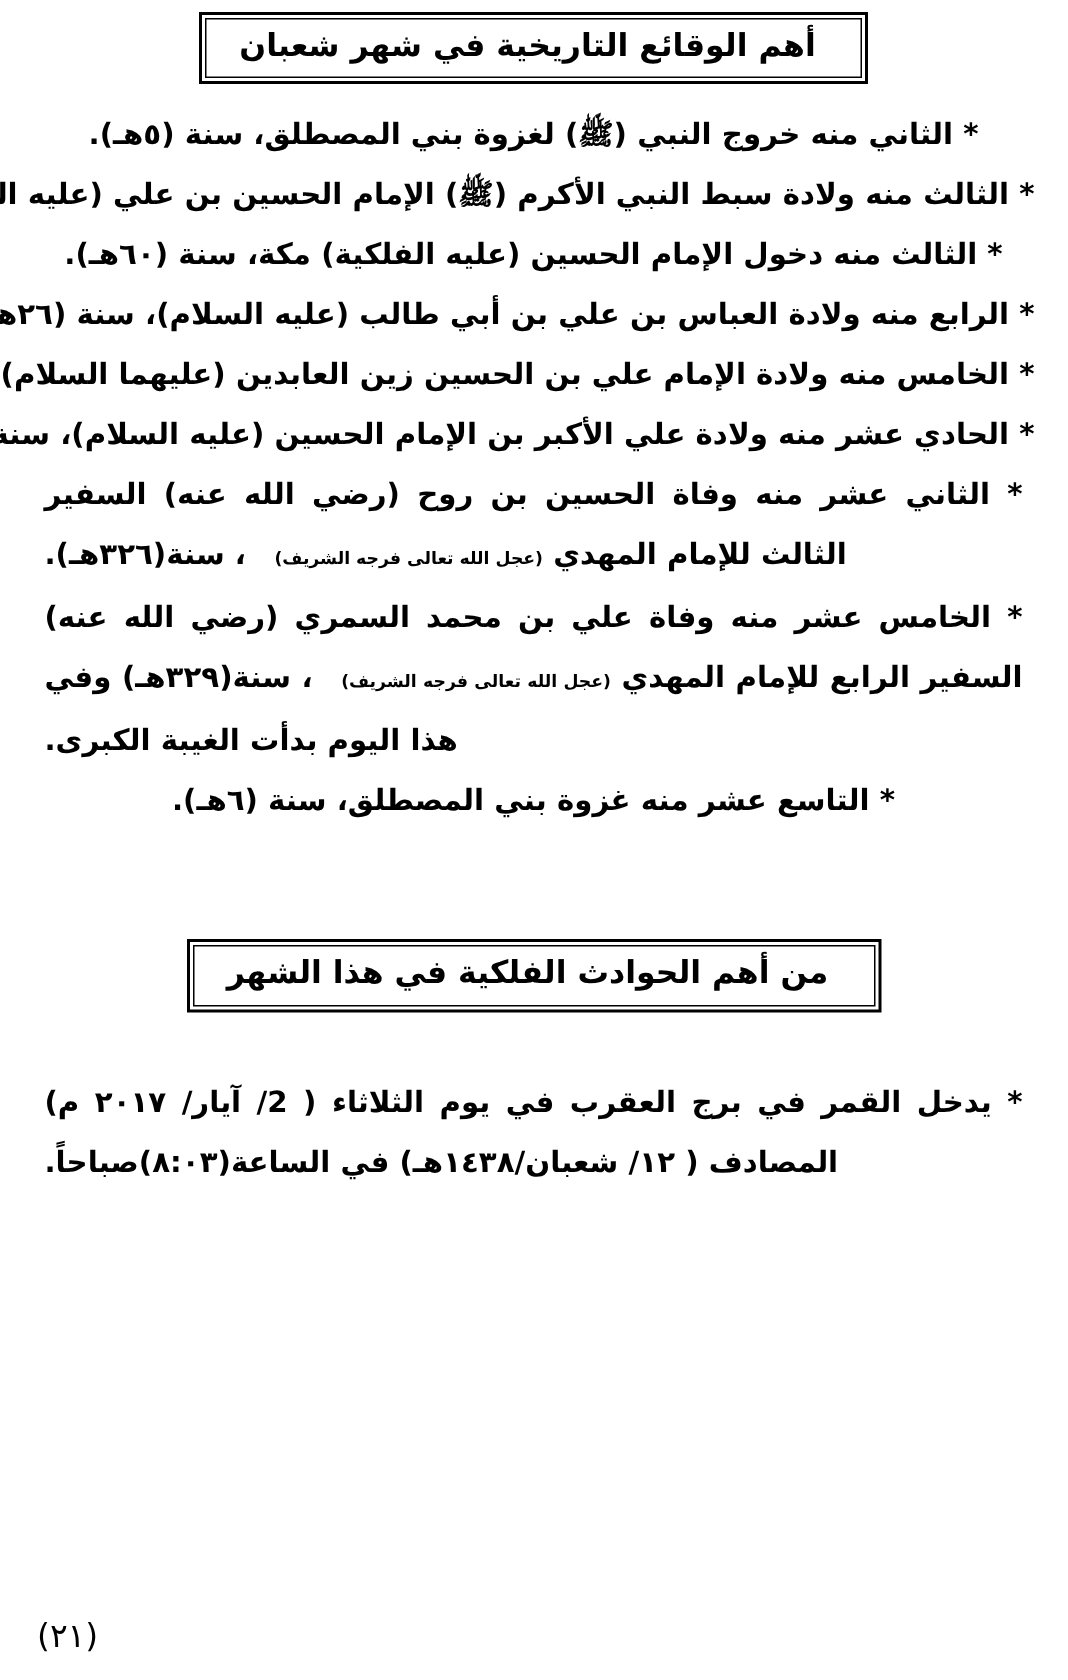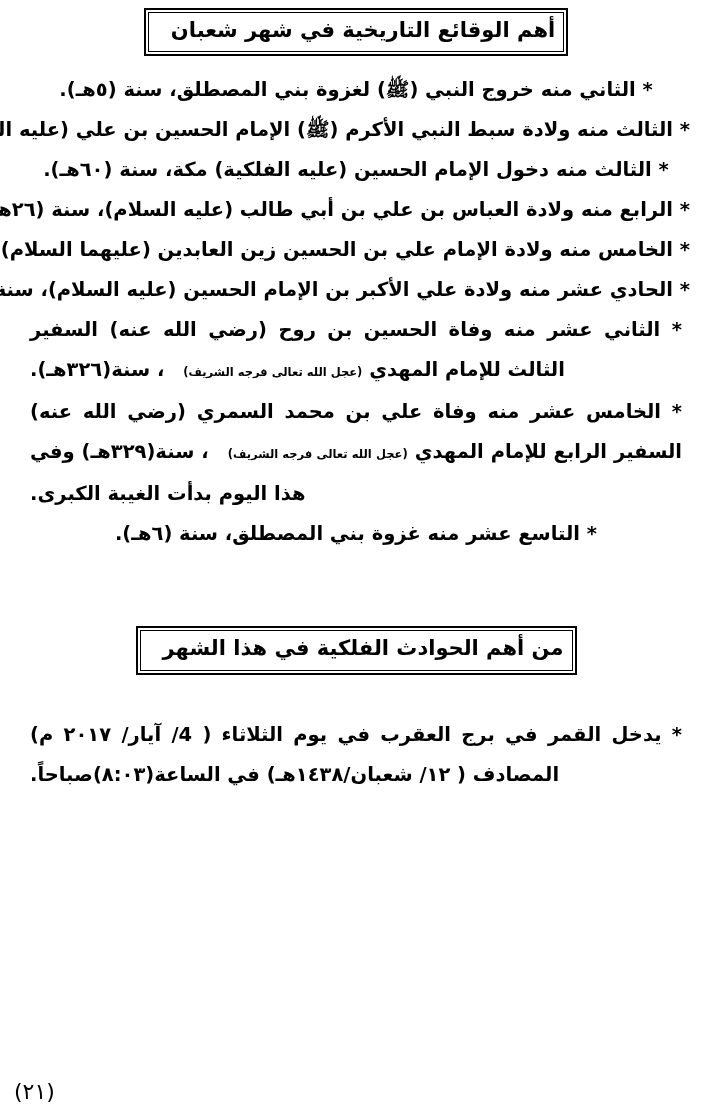--- a/index.html
+++ b/index.html
@@ -32,21 +32,21 @@
     justify-content: center;
   }
   .heading-box {
     border: 2px solid #000;
     padding: 2px;
     display: inline-block;
     background: #fff;
   }
   .heading-inner {
     border: 1px solid #000;
-    padding: 4px 8px 8px 22px;
+    padding: 4px 30px 8px 22px;
     text-align: center;
     white-space: nowrap;
   }
   .heading-text {
     font-size: 21px;
     font-weight: bold;
     line-height: 1.25;
     letter-spacing: 0;
   }
 
@@ -80,21 +80,21 @@
   }
 
   
   .gap-title-body { height: 14px; }
   .gap-sections   { height: 72px; }
   .gap-head2-body { height: 40px; }
 
   
   .page-number {
     position: absolute;
-    left: 14px;
+    left: 25px;
     bottom: 16px;
     font-size: 22px;
     font-weight: normal;
     direction: rtl;
   }
 
   .top-pad { height: 8px; }
 </style>
 </head>
 <body>
@@ -145,18 +145,18 @@
     <div class="heading-box">
       <div class="heading-inner">
         <span class="heading-text">من أهم الحوادث الفلكية في هذا الشهر</span>
       </div>
     </div>
   </div>
 
   <div class="gap-head2-body"></div>
 
   <div class="body-block">
-    <p class="entry justified">* يدخل القمر في برج العقرب في يوم الثلاثاء ( 4/ آيار/ ٢٠١٧ م) المصادف ( ١٢/ شعبان/١٤٣٨هـ) في الساعة(٨:٠٣)صباحاً.</p>
+    <p class="entry justified">* يدخل القمر في برج العقرب في يوم الثلاثاء ( 2/ آيار/ ٢٠١٧ م) المصادف ( ١٢/ شعبان/١٤٣٨هـ) في الساعة(٨:٠٣)صباحاً.</p>
   </div>
 
   <div class="page-number">(٢١)</div>
 
 </div>
 
 </body></html>

